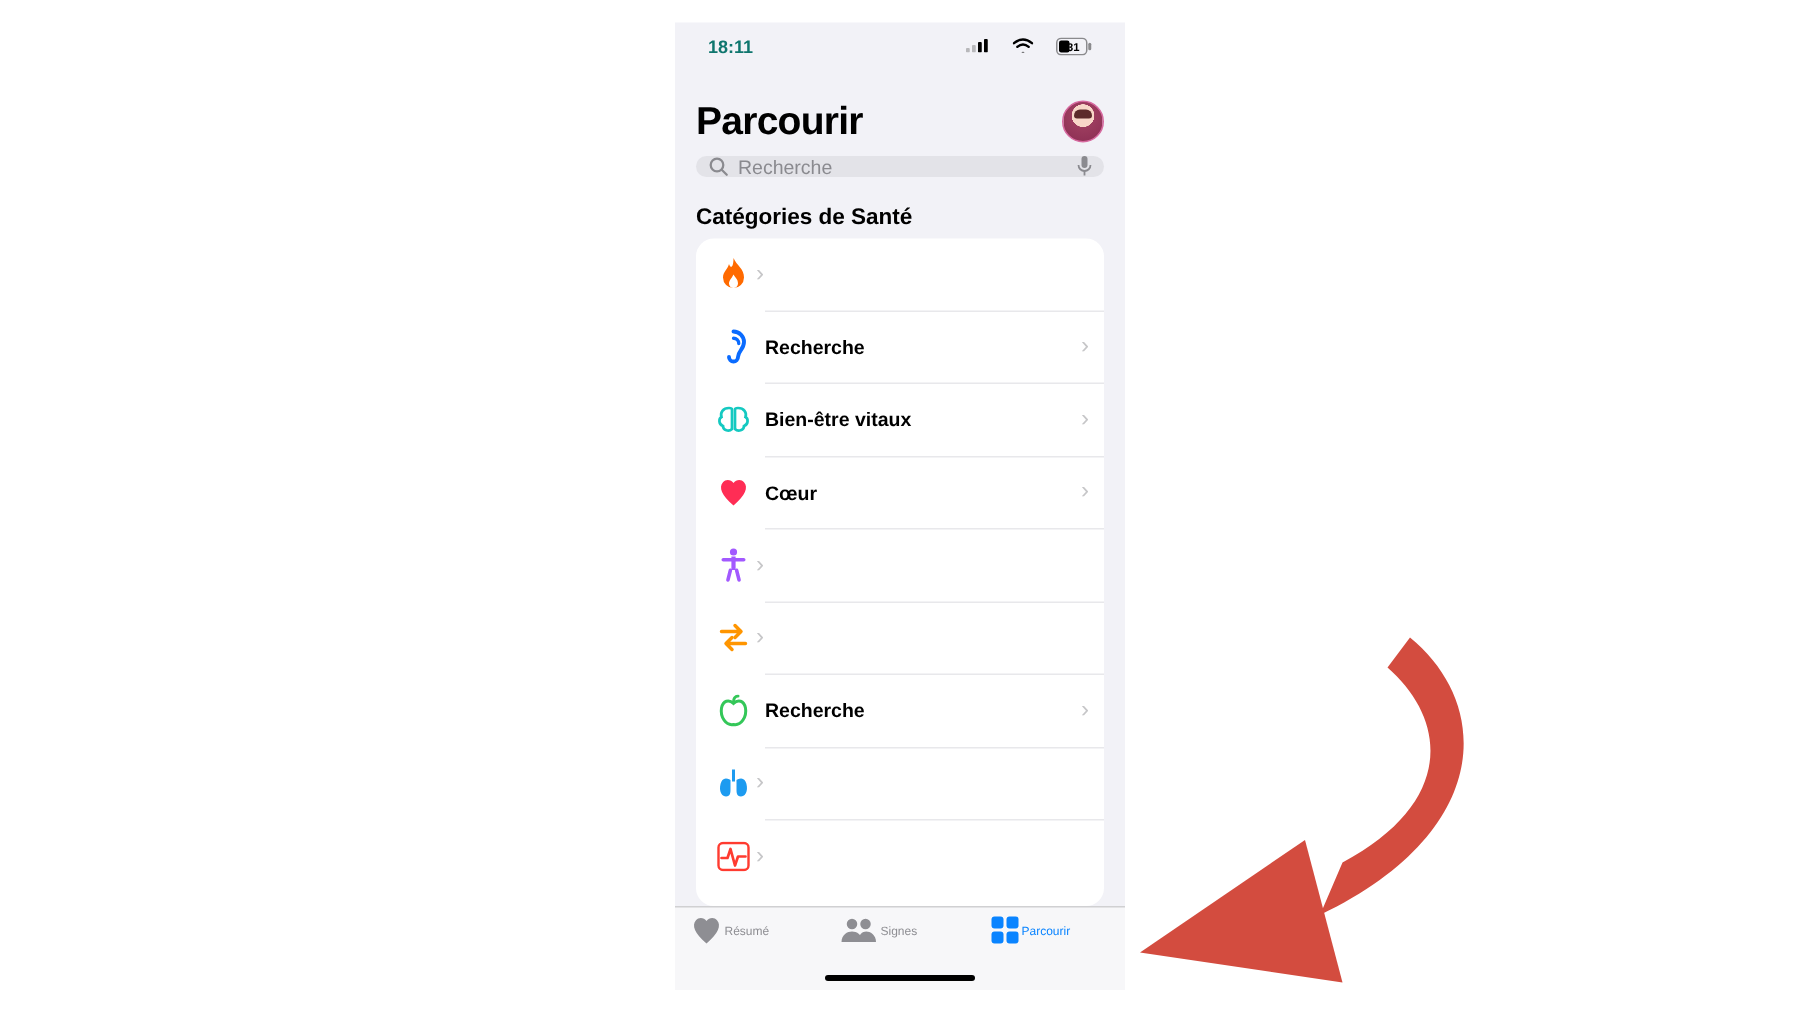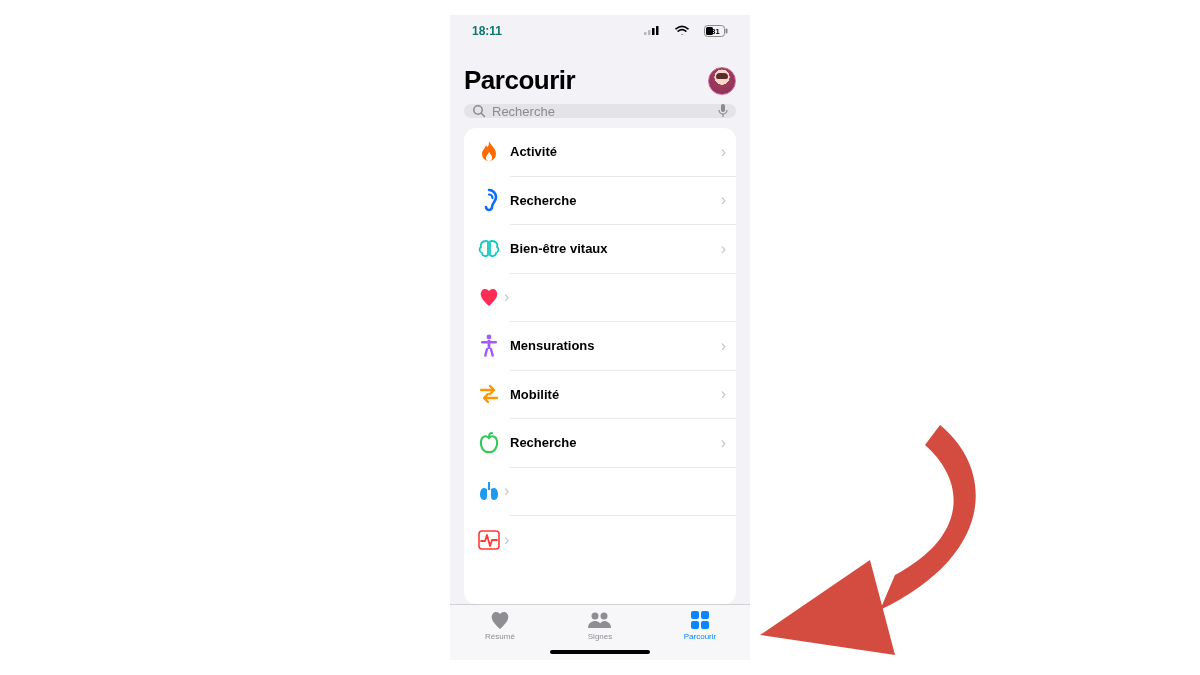--- a/index.html
+++ b/index.html
@@ -149,21 +149,20 @@
     background: #f7f7f9cc;
     border-top: 0.5px solid #d0d0d2;
     display: flex;
     align-items: flex-start;
     justify-content: space-around;
     padding-top: 4px;
     position: relative;
   }
   .tab {
     display: flex;
-    flex-direction: column;
     align-items: center;
     gap: 1px;
     color: #8e8e93;
     font-size: 8px;
     cursor: pointer;
     width: 80px;
   }
   .tab.active { color: #0a84ff; }
   .tab .ticon { height: 22px; display:flex; align-items:center; justify-content:center; }
 
@@ -227,31 +226,31 @@
       </svg>
       <input placeholder="Recherche" style="">
       <svg width="10" height="14" viewBox="0 0 10 14">
         <rect x="3" y="0" width="4" height="8" rx="2" fill="#8a8a8f"></rect>
         <path d="M1 6 a4 4 0 0 0 8 0" stroke="#8a8a8f" stroke-width="1.2" fill="none"></path>
         <line x1="5" y1="10" x2="5" y2="13" stroke="#8a8a8f" stroke-width="1.2"></line>
       </svg>
     </div>
   </div>
 
+  <div class="section-title">Catégories de Santé</div>
 
   <div class="card">
     <div class="list" id="cat-list">
         <div class="row">
           <span class="icon">
             <svg width="20" height="24" viewBox="0 0 20 24">
               <path d="M10 1 C12 6 17 8 17 14 A7 7 0 0 1 3 14 C3 10 6 9 7 5 C8 8 10 8 10 1 Z" fill="#ff6a00"></path>
               <path d="M10 12 C11 14 13 15 13 18 A3 3 0 0 1 7 18 C7 16 8.5 15 10 12 Z" fill="#fff"></path>
             </svg>
           </span>
-          <span class="label">Activité</span>
           <span class="chevron">›</span>
         </div>
         <div class="divider"></div>
         <div class="row">
           <span class="icon">
             <svg width="18" height="24" viewBox="0 0 18 24">
               <path d="M9 2 A7 7 0 0 1 16 9 C16 14 12 15 12 19 A3 3 0 0 1 6 19" stroke="#0a6bff" stroke-width="2.6" fill="none" stroke-linecap="round"></path>
               <path d="M9 6.5 A3.5 3.5 0 0 1 12.5 10" stroke="#0a6bff" stroke-width="2.2" fill="none" stroke-linecap="round"></path>
             </svg>
           </span>
@@ -269,45 +268,44 @@
           <span class="label">Bien-être vitaux</span>
           <span class="chevron">›</span>
         </div>
         <div class="divider"></div>
         <div class="row">
           <span class="icon">
             <svg width="22" height="20" viewBox="0 0 22 20">
               <path d="M11 19 C3 12 1 7 4 3.5 C6 1 9.5 1.8 11 4 C12.5 1.8 16 1 18 3.5 C21 7 19 12 11 19 Z" fill="#ff2d55"></path>
             </svg>
           </span>
+          <span class="label">Cœur</span>
           <span class="chevron">›</span>
         </div>
         <div class="divider"></div>
         <div class="row">
           <span class="icon">
             <svg width="18" height="24" viewBox="0 0 18 24">
               <circle cx="9" cy="3" r="2.4" fill="#a259ff"></circle>
               <rect x="7.6" y="6" width="2.8" height="9" fill="#a259ff"></rect>
               <rect x="1" y="7" width="16" height="2.4" rx="1.2" fill="#a259ff"></rect>
               <rect x="6" y="14" width="2.4" height="9" rx="1.2" transform="rotate(14 7 14)" fill="#a259ff"></rect>
               <rect x="9.6" y="14" width="2.4" height="9" rx="1.2" transform="rotate(-14 11 14)" fill="#a259ff"></rect>
             </svg>
           </span>
-          <span class="label">Mensurations</span>
           <span class="chevron">›</span>
         </div>
         <div class="divider"></div>
         <div class="row">
           <span class="icon">
             <svg width="22" height="20" viewBox="0 0 22 20">
               <path d="M3 6 L16 6 M16 6 L12 2 M16 6 L12 10" stroke="#ff9500" stroke-width="2.3" fill="none" stroke-linecap="round" stroke-linejoin="round"></path>
               <path d="M19 14 L6 14 M6 14 L10 10 M6 14 L10 18" stroke="#ff9500" stroke-width="2.3" fill="none" stroke-linecap="round" stroke-linejoin="round"></path>
             </svg>
           </span>
-          <span class="label">Mobilité</span>
           <span class="chevron">›</span>
         </div>
         <div class="divider"></div>
         <div class="row">
           <span class="icon">
             <svg width="20" height="22" viewBox="0 0 20 22">
               <path d="M10 6 C7 3 3 4 2 9 C1 15 5 21 10 20 C15 21 19 15 18 9 C17 4 13 3 10 6 Z" fill="none" stroke="#34c759" stroke-width="2"></path>
               <path d="M10 5 C10 3 11 1 13 1" stroke="#34c759" stroke-width="2" fill="none" stroke-linecap="round"></path>
             </svg>
           </span>

